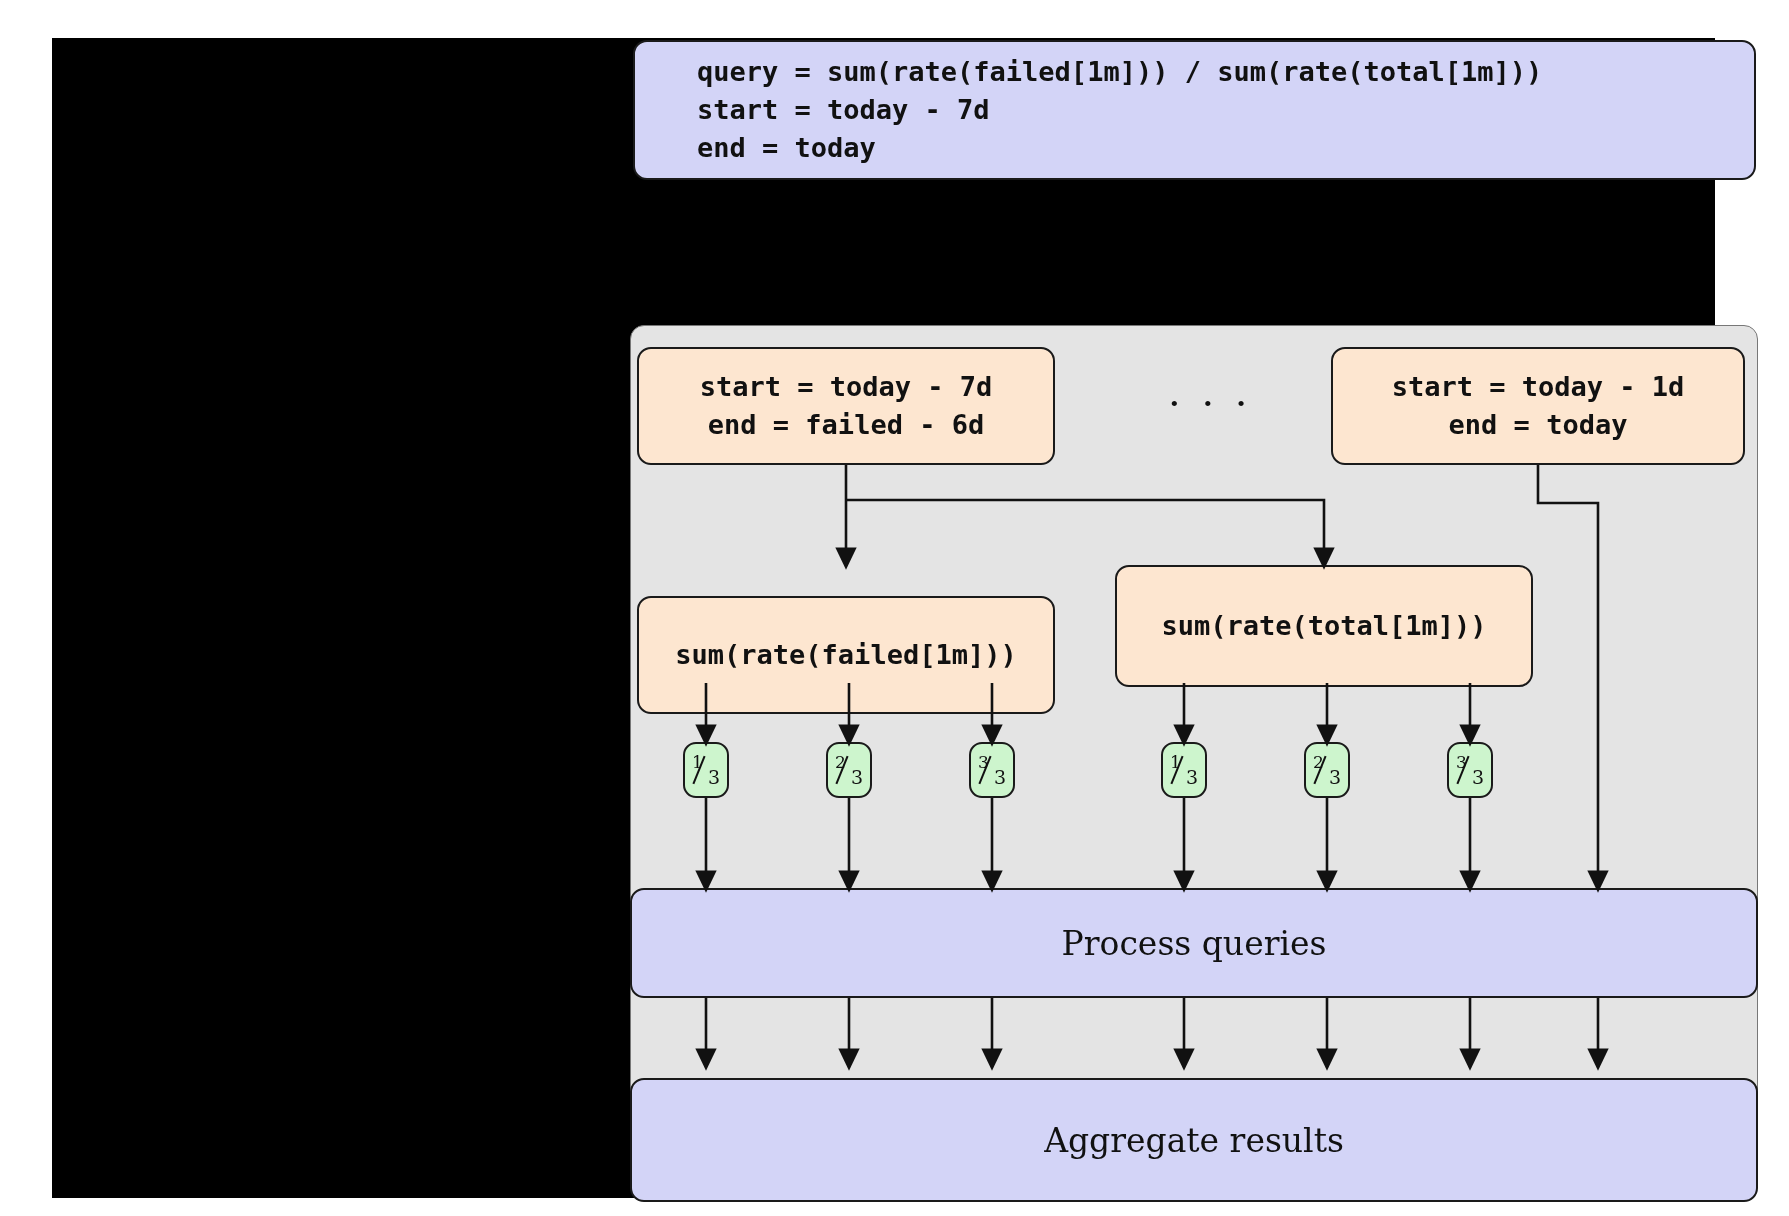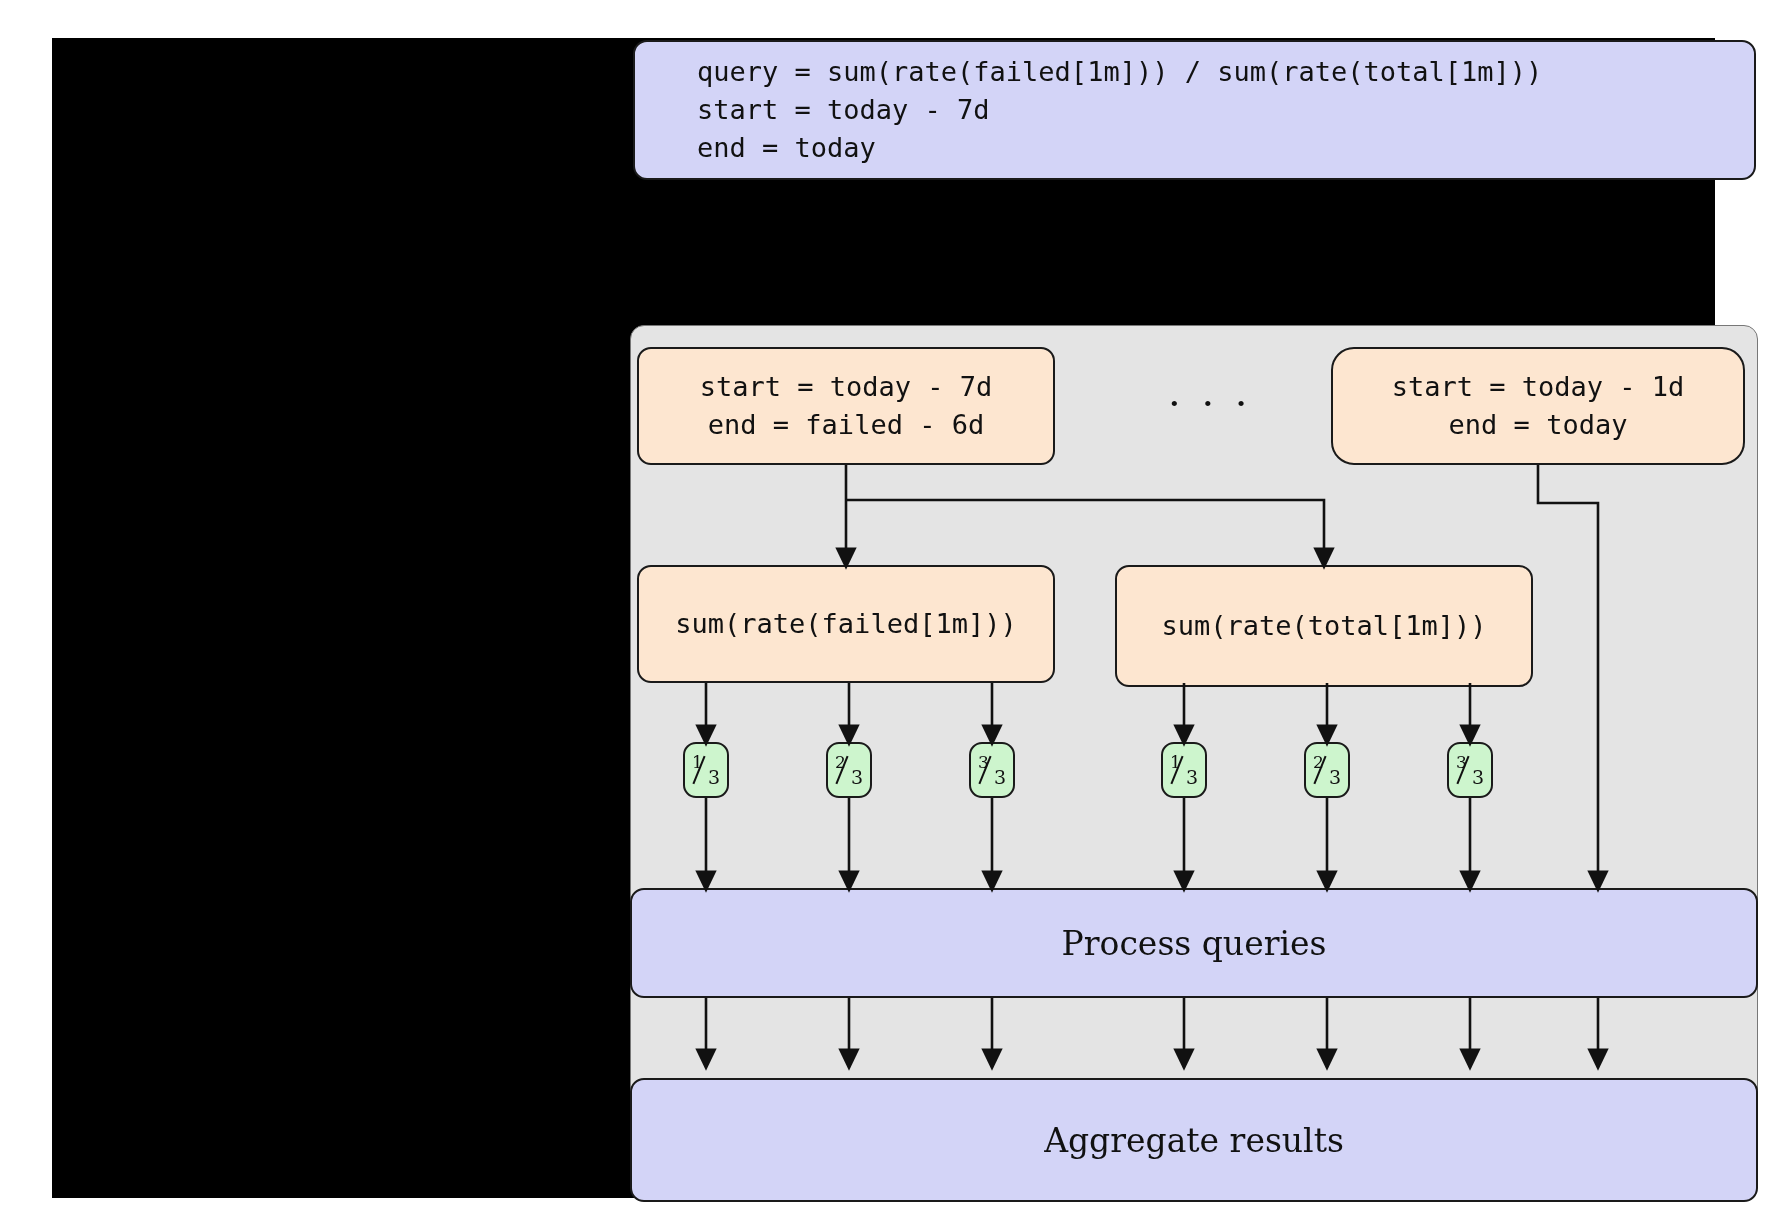--- a/index.html
+++ b/index.html
@@ -10,21 +10,21 @@
   
   .backdrop{position:absolute;background:#000000;}
 
   
   .node{position:absolute;box-sizing:border-box;
         border:2.2px solid #1a1a1a;border-radius:14px;
         display:flex;flex-direction:column;
         align-items:center;justify-content:center;
         text-align:center;}
   .node.mono{font-family:"DejaVu Sans Mono","Liberation Mono",monospace;
-             font-size:27px;color:#111;line-height:1.42;letter-spacing:0px;}
+             font-size:27px;color:#111;line-height:1.42;letter-spacing:0px;font-weight:bold;}
   .node.serif{font-family:"DejaVu Serif","Liberation Serif",serif;
               font-size:33px;color:#111;}
 
   .purple{background:#d3d4f7;}
   .orange{background:#fde6d0;}
 
   .codeline{display:block;white-space:pre;}
   .node.codebox{align-items:flex-start;padding-left:62px;}
 
   
@@ -66,26 +66,26 @@
 
   <div class="panel" style="left:630px;top:325px;width:1128px;height:873px;"></div>
 
   <div class="node orange mono" style="left:637px;top:347px;width:418px;height:118px;">
     <span class="codeline">start = today - 7d</span>
     <span class="codeline">end = failed - 6d</span>
   </div>
 
   <div class="ellipsis" style="left:1168px;top:380px;">· · ·</div>
 
-  <div class="node orange mono" style="left:1331px;top:347px;width:414px;height:118px;border-radius:23px;">
+  <div class="node orange mono" style="left:1331px;top:347px;width:414px;height:118px;">
     <span class="codeline">start = today - 1d</span>
     <span class="codeline">end = today</span>
   </div>
 
-  <div class="node orange mono" style="left:637px;top:565px;width:418px;height:118px;">
+  <div class="node orange mono" style="left:637px;top:596px;width:418px;height:118px;">
     <span class="codeline">sum(rate(failed[1m]))</span>
   </div>
 
   <div class="node orange mono" style="left:1115px;top:565px;width:418px;height:122px;">
     <span class="codeline">sum(rate(total[1m]))</span>
   </div>
 
   <div class="frac" style="left:683px;top:742px;">
     <span class="fr">
       <span class="num">1</span>

